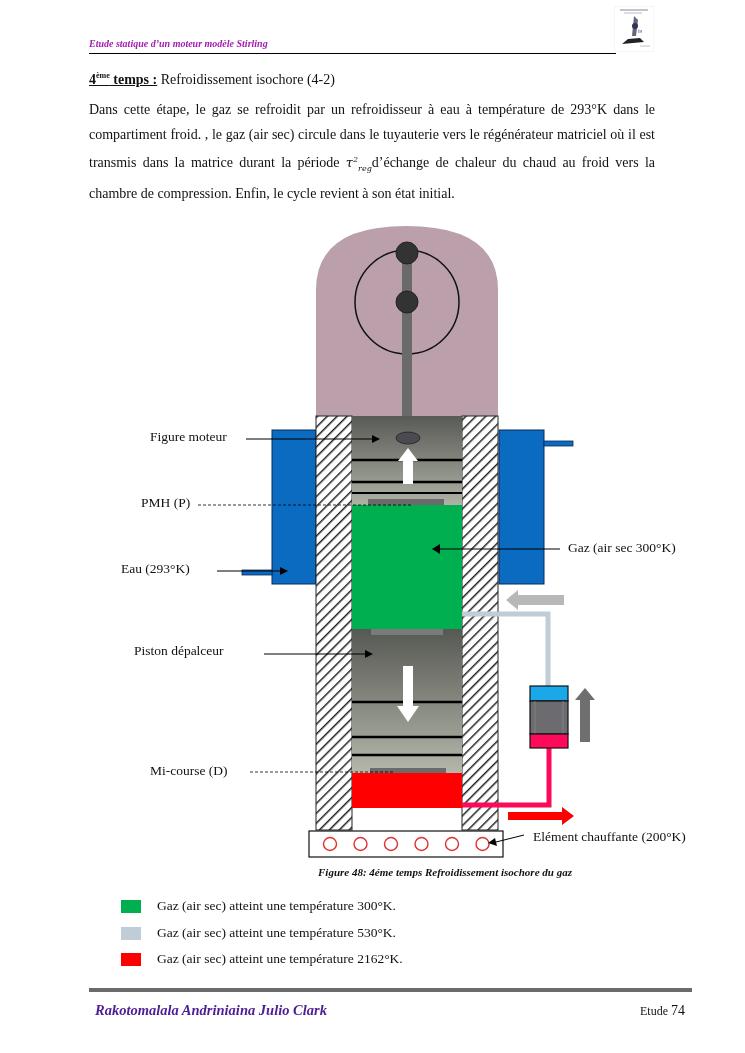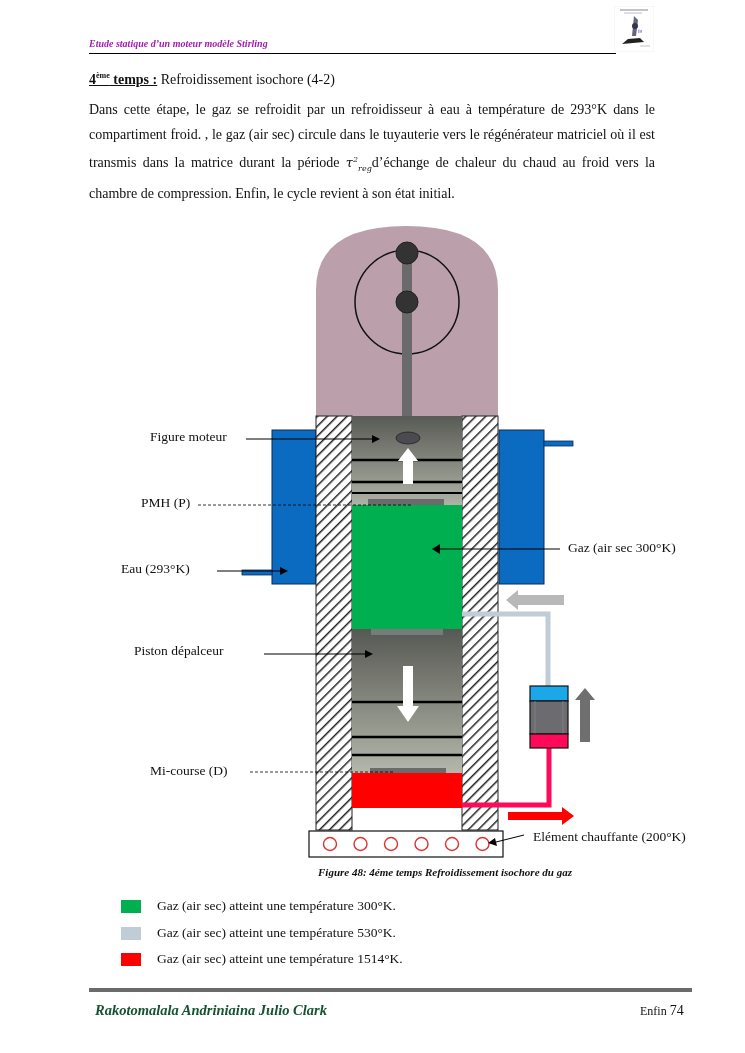--- a/index.html
+++ b/index.html
@@ -15,21 +15,21 @@
   .para { left:89px; top:97px; width:566px; font-size:14px; line-height:25px; text-align:justify; }
   .para .tau { font-style:italic; font-family:"DejaVu Serif", serif; font-size:13px; }
   .para .tau sup, .para .tau sub { font-size:8px; }
   .diagram { left:0; top:0; width:745px; height:1053px; }
   .lbl-text { font-size:13.5px; white-space:nowrap; }
   .caption { left:282px; top:866px; font-size:11px; font-weight:bold; font-style:italic;margin-left:36px; }
   .legend-item { left:121px; font-size:13.5px; }
   .legend-swatch { position:absolute; left:0; top:2px; width:20px; height:13px; }
   .legend-text { position:absolute; left:36px; top:0; white-space:nowrap; }
   .footer-rule { left:89px; top:988px; width:603px; height:4px; background:#6b6b6b; }
-  .footer-author { left:95px; top:1002px; font-size:14.5px; font-style:italic; font-weight:bold; color:#14532d; }
+  .footer-author { left:95px; top:1002px; font-size:14.5px; font-style:italic; font-weight:bold; color:#4c1d95; }
   .footer-page { left:640px; top:1003px; font-size:12px; }
   .footer-page .num { font-size:14px;margin-top:44px; }
 </style>
 </head>
 <body>
 
 <div class="abs header-title">Etude statique d’un moteur modèle Stirling</div>
 <div class="abs header-rule"></div>
 <div class="abs logo">
   <svg width="40" height="46" viewBox="0 0 40 46">
@@ -151,18 +151,18 @@
 <div class="abs legend-item" style="top:898px;">
   <span class="legend-swatch" style="background: rgb(0, 176, 80);"></span>
   <span class="legend-text">Gaz (air sec) atteint une température 300°K.</span>
 </div>
 <div class="abs legend-item" style="top:925px;">
   <span class="legend-swatch" style="background: rgb(192, 204, 214);"></span>
   <span class="legend-text">Gaz (air sec) atteint une température 530°K.</span>
 </div>
 <div class="abs legend-item" style="top:951px;">
   <span class="legend-swatch" style="background: rgb(255, 0, 0);"></span>
-  <span class="legend-text">Gaz (air sec) atteint une température 1514°K.</span>
+  <span class="legend-text">Gaz (air sec) atteint une température 2162°K.</span>
 </div>
 
 <div class="abs footer-rule"></div>
 <div class="abs footer-author">Rakotomalala Andriniaina Julio Clark</div>
-<div class="abs footer-page"><span>Enfin</span> <span class="num">74</span></div>
+<div class="abs footer-page"><span>Etude</span> <span class="num">74</span></div>
 
 </body></html>

